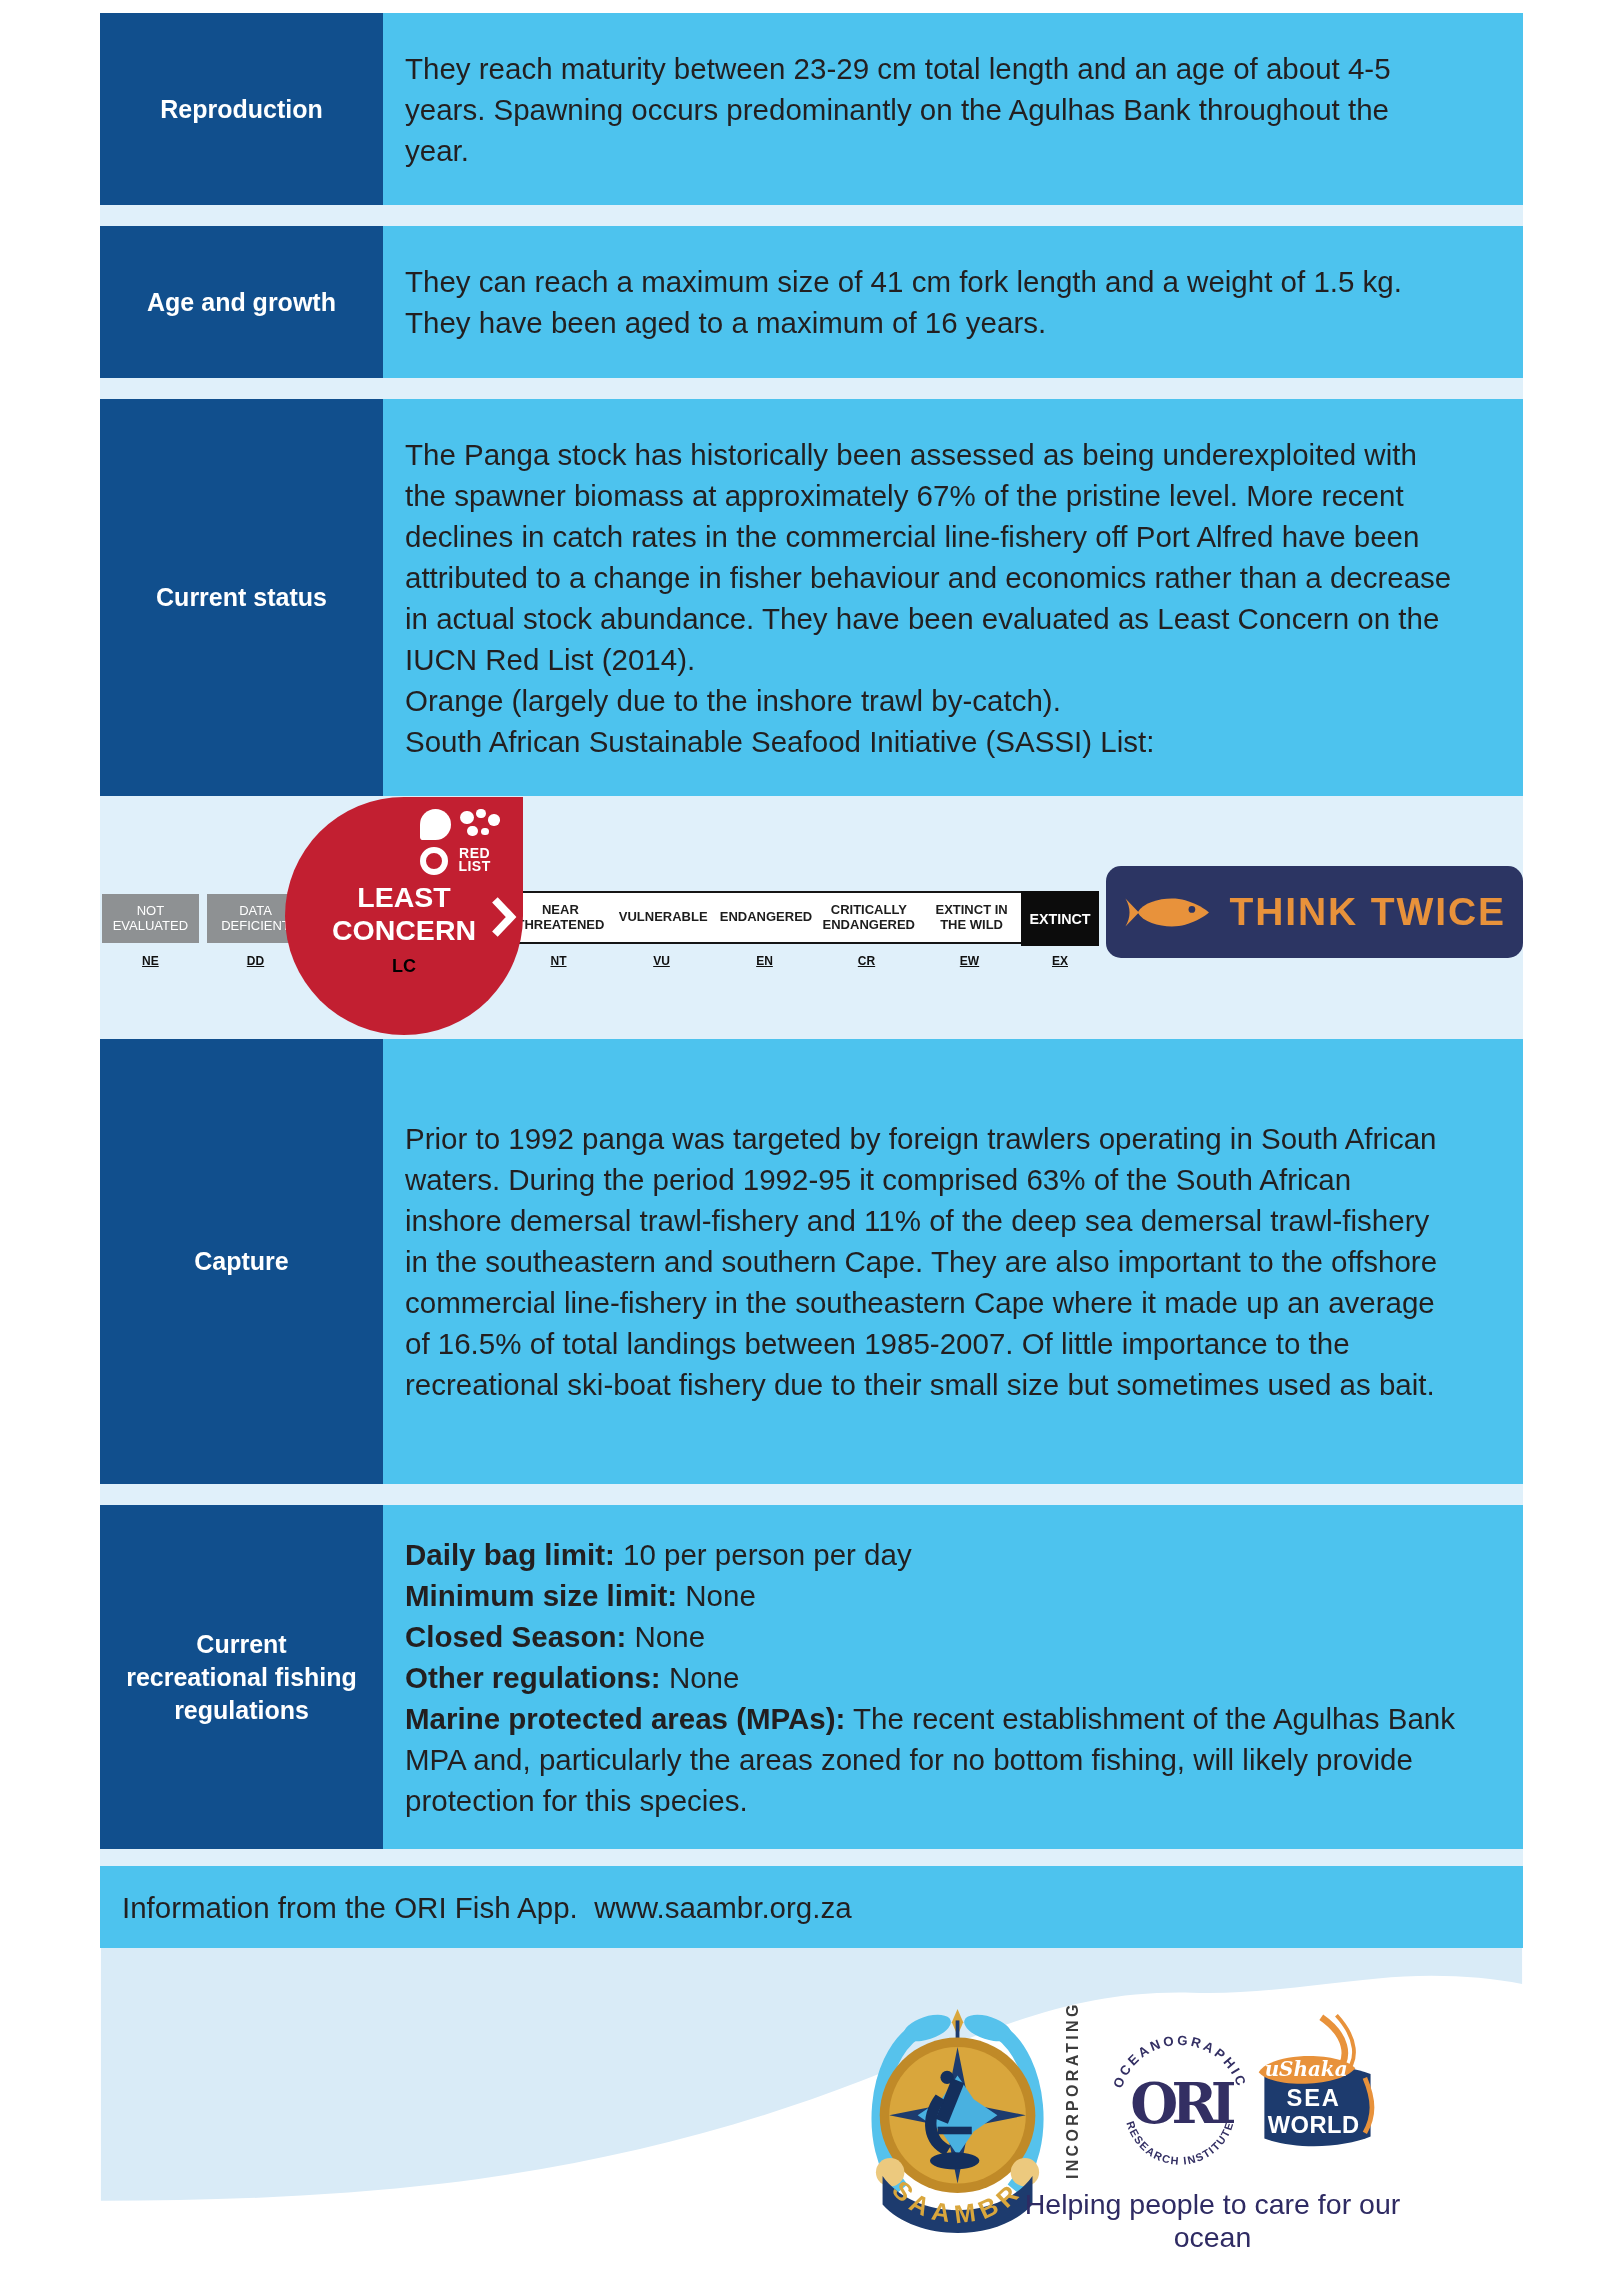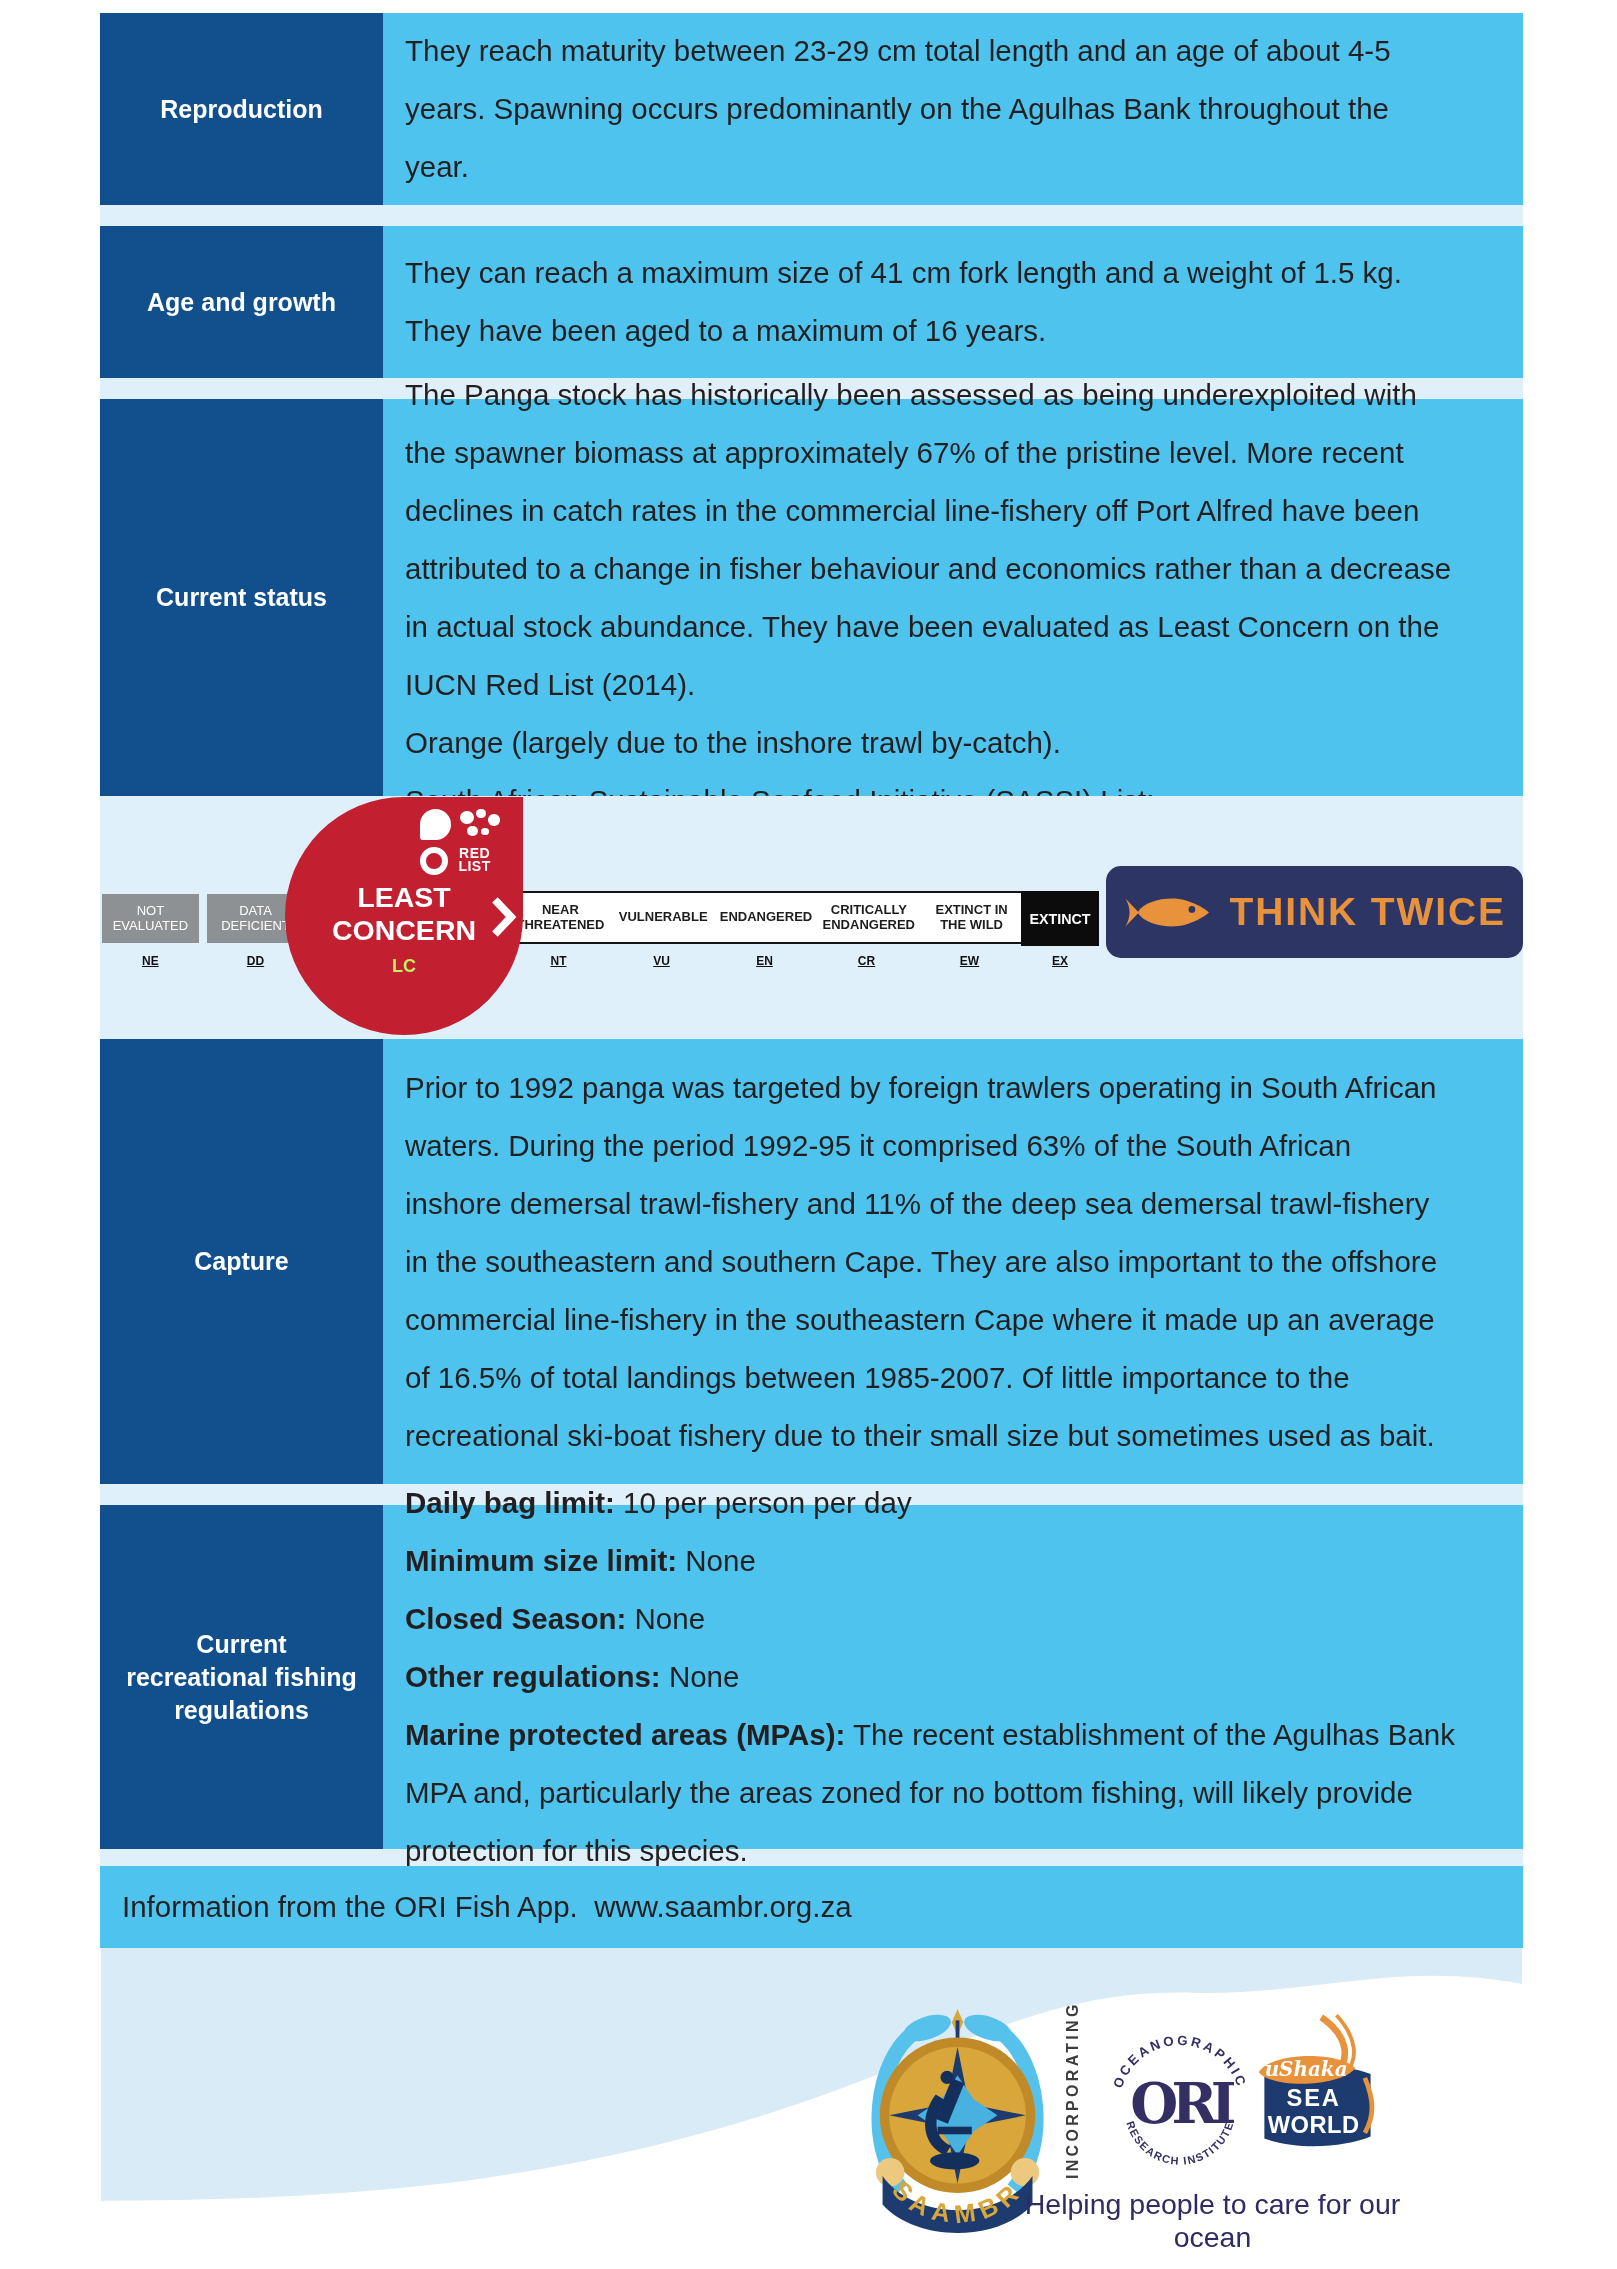--- a/index.html
+++ b/index.html
@@ -5,21 +5,21 @@
   html,body{margin:0;padding:0;background:#fff;}
   .page{position:relative;width:1618px;height:2269px;background:#ffffff;overflow:hidden;
         font-family:"Liberation Sans",sans-serif;color:#231f20;}
   .content{position:absolute;left:100px;top:13.3px;width:1423px;}
   .row{display:flex;}
   .row .label{width:283px;background:#114f8d;color:#ffffff;font-weight:bold;font-size:25px;
         line-height:1.32;display:flex;align-items:center;justify-content:center;text-align:center;
         padding:0 25px;box-sizing:border-box;}
   .row .body{flex:1;background:#4dc3ee;padding:5.7px 44px 5.7px 22px;box-sizing:border-box;
         display:flex;flex-direction:column;justify-content:center;}
-  .body p{margin:0;font-size:29.5px;line-height:58px;max-width:1050px;}
+  .body p{margin:0;font-size:29.5px;line-height:41px;max-width:1050px;}
   .b{font-weight:bold;}
   .gap{height:21px;background:#e0f0fa;}
   .gap.small{height:17px;}
   .h1{height:192px}.h2{height:152px}.h3{height:397px}.h4{height:445px}.h5{height:344px}.h6{height:82px}
 
   
   .iucn{position:relative;height:243px;background:#e0f0fa;}
   .iucn .graybox{position:absolute;top:98px;height:49px;width:97px;background:#8e9193;color:#fff;
         display:flex;align-items:center;justify-content:center;text-align:center;
         font-weight:normal;font-size:13px;line-height:1.15;padding:0 5.7px;box-sizing:border-box;}
@@ -27,21 +27,21 @@
         border:2.9px solid #151515;display:flex;}
   .iucn .bar .cell{flex:1;display:flex;align-items:center;justify-content:center;text-align:center;
         font-weight:bold;font-size:13px;line-height:1.15;color:#1d1d1d;padding:0 2.9px;}
   .iucn .extinct{position:absolute;left:921px;top:95px;width:78px;height:55px;background:#0c0c0c;
         color:#fff;display:flex;align-items:center;justify-content:center;font-weight:bold;font-size:14.3px;}
   .iucn .code{position:absolute;top:158px;font-weight:bold;font-size:12px;color:#111;text-align:center;text-decoration:underline;}
   .lc-circle{position:absolute;left:185px;top:1px;width:238px;height:238px;background:#c21f31;
         border-radius:50% 0 50% 50%;display:flex;flex-direction:column;align-items:center;
         justify-content:center;text-align:center;}
   .lc-circle .lc-name{color:#fff;font-weight:bold;font-size:28.5px;line-height:1.15;width:202px;margin-top:25px;}
-  .lc-circle .lc-code{color:#bef264;font-weight:bold;font-size:18px;margin-top:9.5px;}
+  .lc-circle .lc-code{color:#000000;font-weight:bold;font-size:18px;margin-top:9.5px;}
   .rl-logo{position:absolute;right:7.6px;top:11.4px;width:97px;height:72px;}
   .rl-blob{position:absolute;left:1.9px;top:0;width:31px;height:31px;background:#fff;border-radius:50% 50% 50% 10%;}
   .rl-dot{position:absolute;background:#fff;border-radius:50%;}
   .rl-ring{position:absolute;left:1.9px;top:38px;width:16px;height:16px;border:6.7px solid #fff;border-radius:50%;}
   .rl-text{position:absolute;left:40px;top:38px;color:#fff;font-weight:bold;font-size:14px;line-height:13.3px;letter-spacing:0.5px;}
   .lc-chevron{position:absolute;right:5.7px;top:98px;}
   .tt-logo{position:absolute;left:1006px;top:70px;width:417px;height:92px;background:#2c3563;
         border-radius:15px;display:flex;align-items:center;padding:9px 17px;box-sizing:border-box;}
   .tt-text{font-size:39px;font-weight:bold;color:#e8923b;letter-spacing:1.9px;margin-left:15px;white-space:nowrap;}
 

